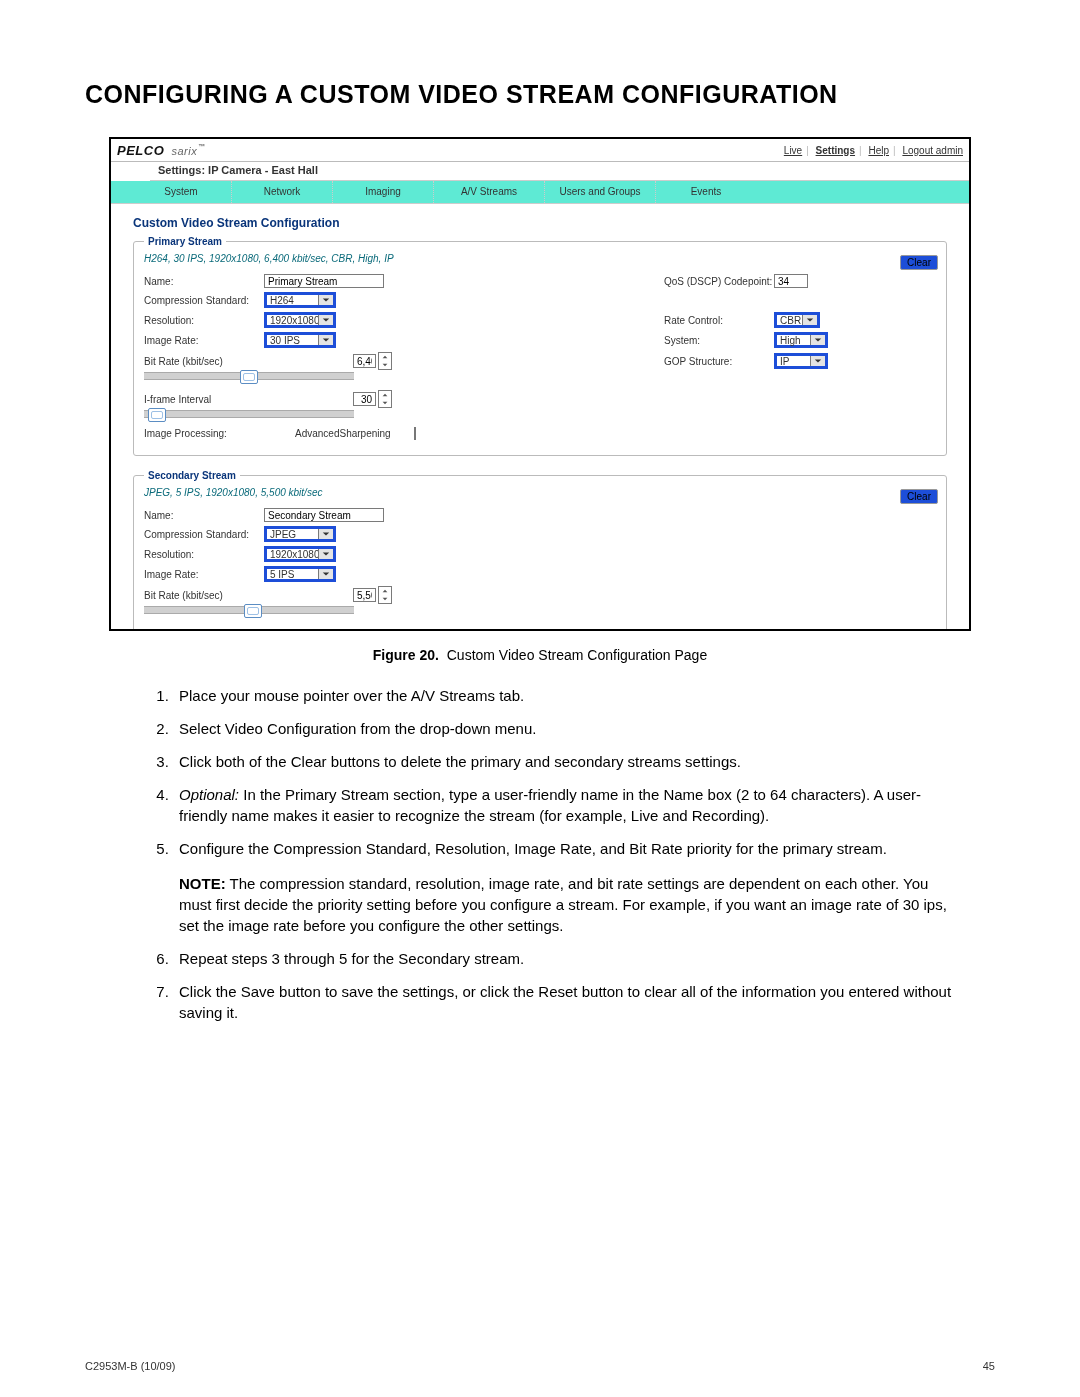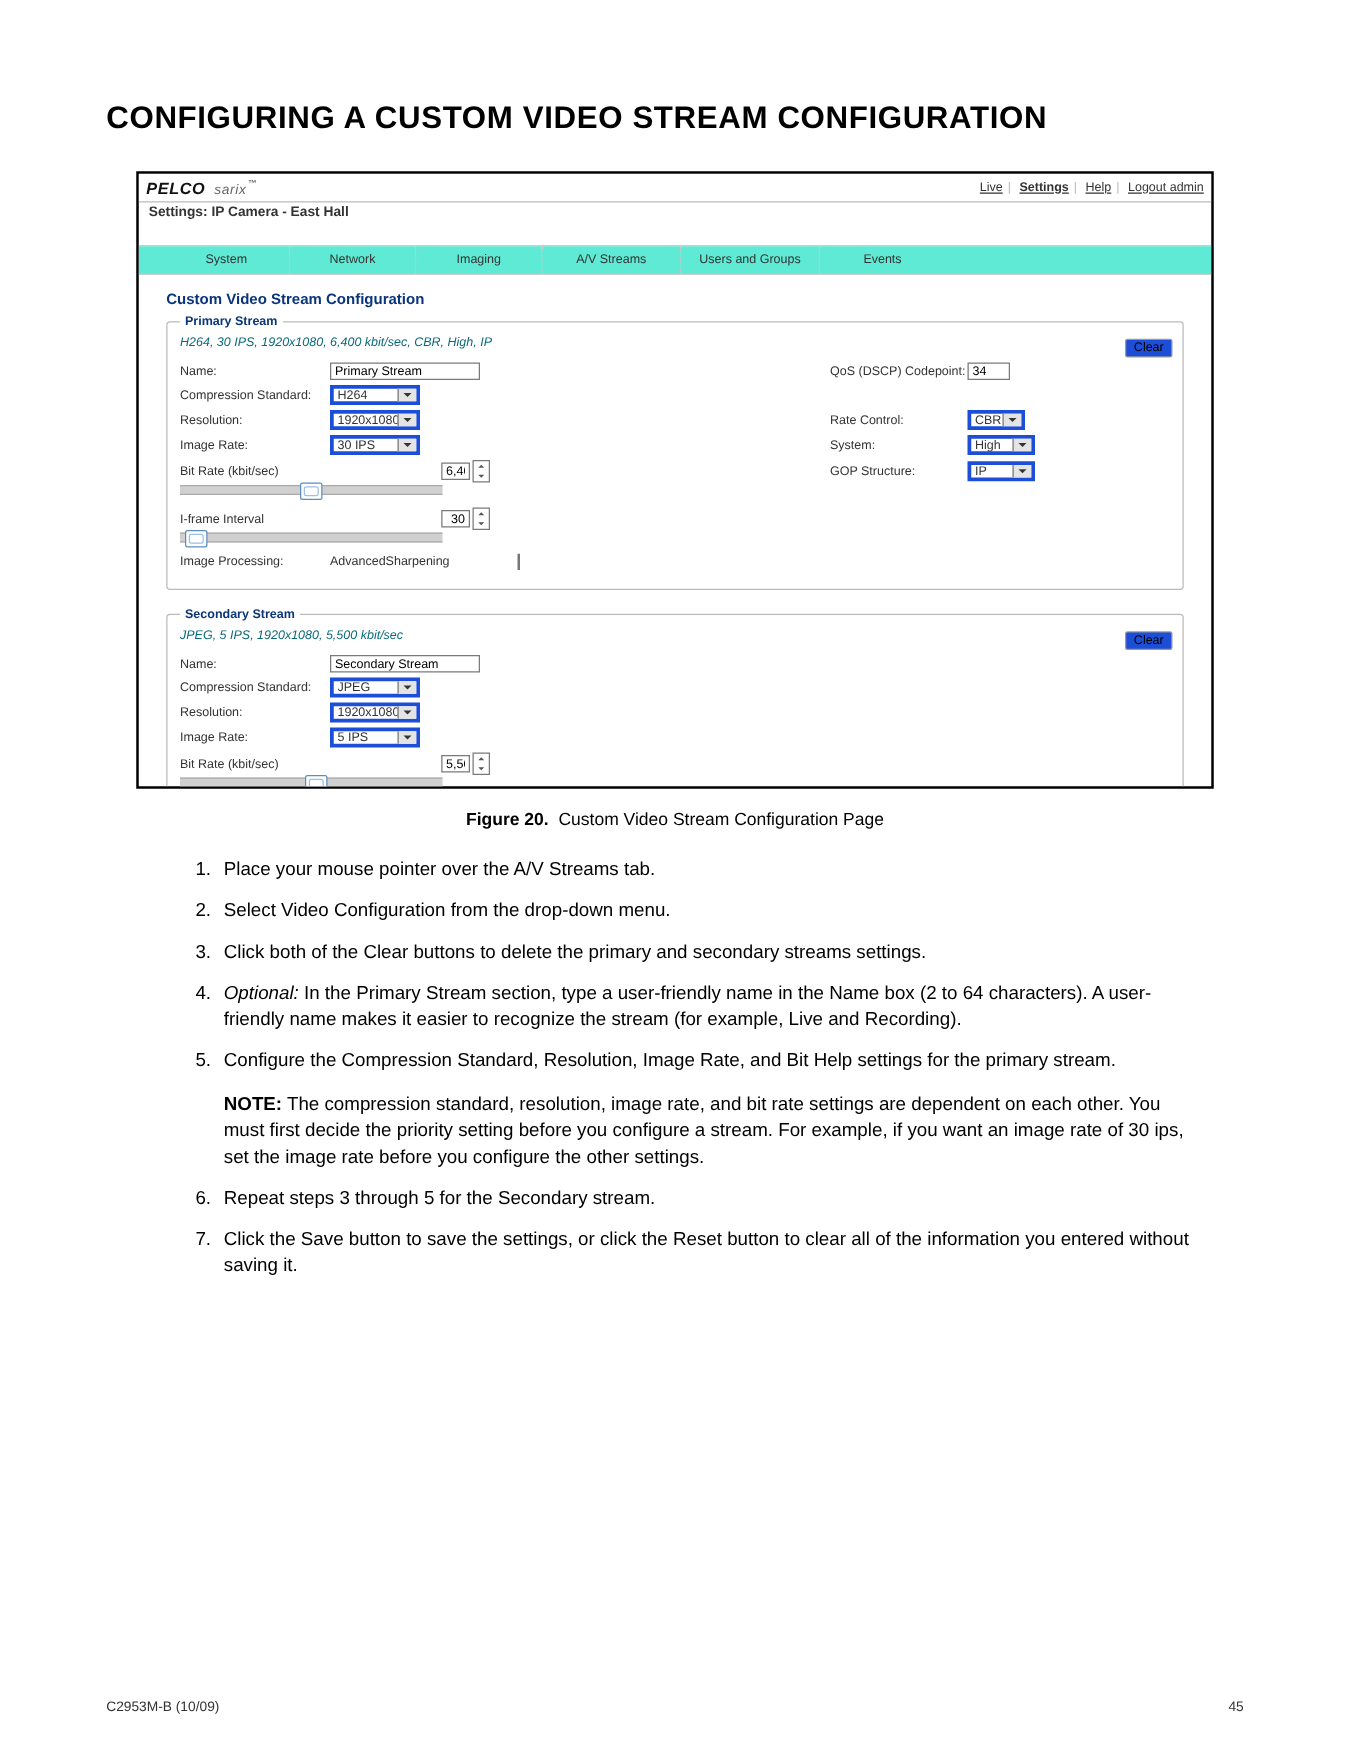--- a/index.html
+++ b/index.html
@@ -55,24 +55,25 @@
   .brand .tm { font-size: 7px; vertical-align: super; color: #666; margin-left: 1px;}
   .top-links {
     font-size: 10px;
     color: #333;
   }
   .top-links a { color: #333; text-decoration: underline; cursor: pointer;}
   .top-links .sep { color: #bbb; margin: 0 4px; }
   .top-links .bold { font-weight: 700; }
 
   .subhead {
-    padding: 2px 8px 20px 8px;
+    padding: 2px 8px 4px 8px;
     font-weight: 700;
     font-size: 11px;
     border-bottom: 1px solid #ccc;
+    margin-left: 39px;
   }
 
   .navtabs {
     display: flex;
     background: #5eead4;
     border-bottom: 1px solid #ccc;
     height: 22px;
     font-size: 10px;
   }
   .navtabs .tab {
@@ -209,20 +210,21 @@
     position:absolute;
     left:2px; right:2px; top:2px; bottom:2px;
     border: 1px solid #9dc0e5;
     border-radius:2px;
   }
 
   .cbwrap {
     display: inline-flex;
     align-items: flex-start;
     gap: 6px;
+    margin-left: 31px;
   }
   .cbox {
     width: 12px; height: 12px;
     border: 1px solid #777;
     background: #fff;
   }
 
   
   .fig-caption {
     text-align: center;
@@ -540,21 +542,21 @@
   </div>
 
   <ol class="instructions">
     <li>Place your mouse pointer over the A/V Streams tab.</li>
     <li>Select Video Configuration from the drop-down menu.</li>
     <li>Click both of the Clear buttons to delete the primary and secondary streams settings.</li>
     <li>
       <i><span>Optional:</span></i><span> In the Primary Stream section, type a user-friendly name in the Name box (2 to 64 characters). A user-friendly name makes it easier to recognize the stream (for example, Live and Recording).</span>
     </li>
     <li>
-      <span>Configure the Compression Standard, Resolution, Image Rate, and Bit Help settings for the primary stream.</span>
+      <span>Configure the Compression Standard, Resolution, Image Rate, and Bit Rate priority for the primary stream.</span>
       <div class="note-block">
         <b><span>NOTE:</span></b><span> The compression standard, resolution, image rate, and bit rate settings are dependent on each other. You must first decide the priority setting before you configure a stream. For example, if you want an image rate of 30 ips, set the image rate before you configure the other settings.</span>
       </div>
     </li>
     <li>Repeat steps 3 through 5 for the Secondary stream.</li>
     <li>Click the Save button to save the settings, or click the Reset button to clear all of the information you entered without saving it.</li>
   </ol>
 
   <div class="footer">
     <span>C2953M-B (10/09)</span>

